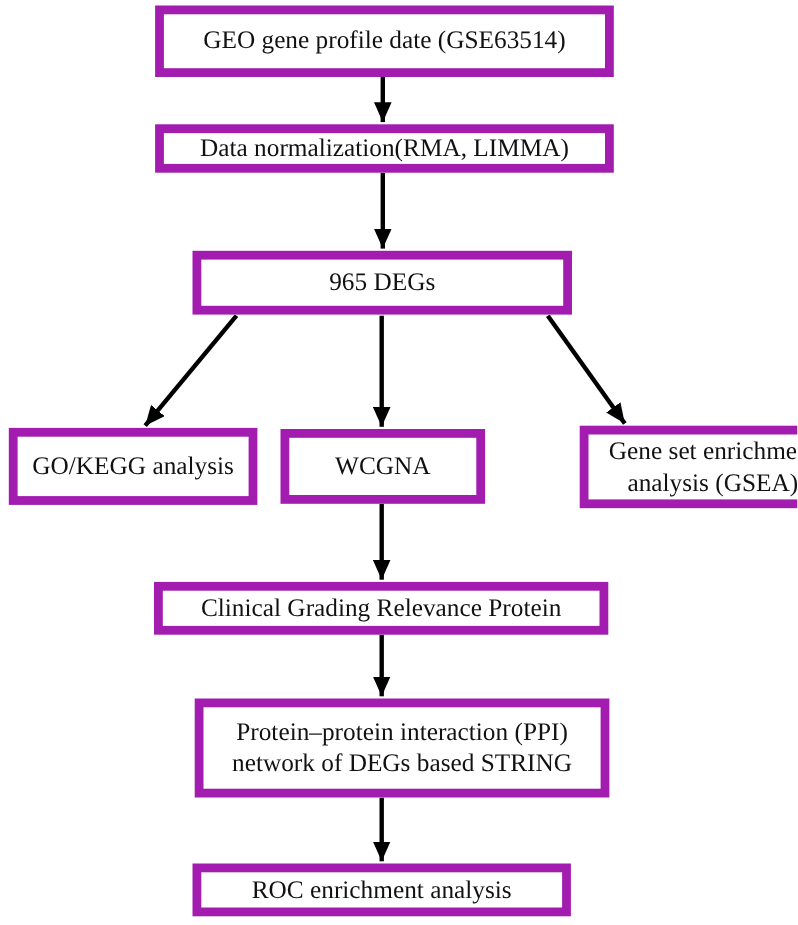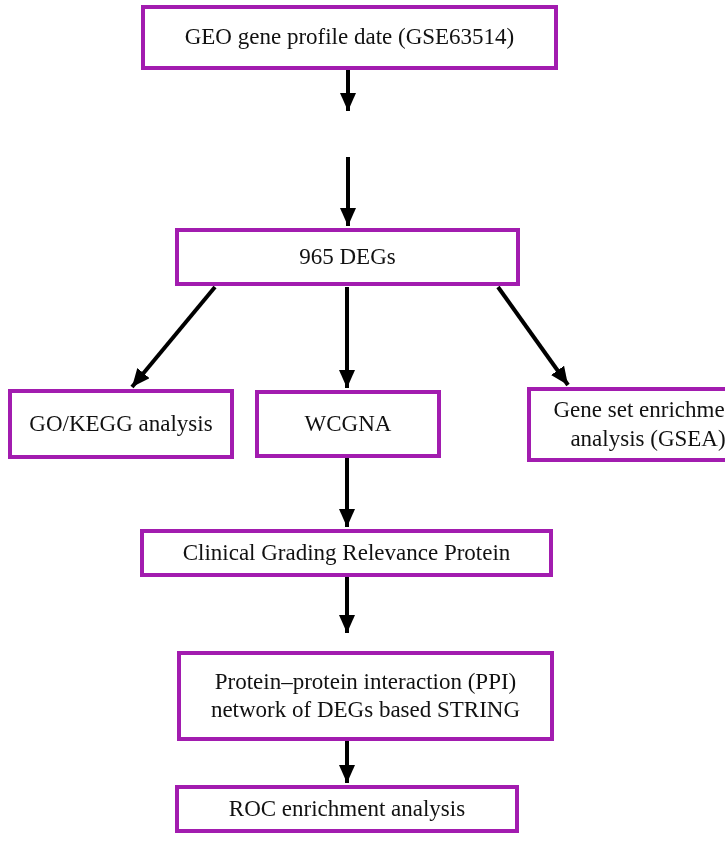--- a/index.html
+++ b/index.html
@@ -12,42 +12,42 @@
     width: 725px;
     height: 841px;
     background: #ffffff;
     font-family: "Liberation Serif", "DejaVu Serif", serif;
     color: #111111;
     overflow: hidden;
   }
   .box {
     position: absolute;
     box-sizing: border-box;
-    border: 4px solid #a21caf;
+    border: 8px solid #a21caf;
     background: #ffffff;
     display: flex;
     align-items: center;
     justify-content: center;
     text-align: center;
     font-size: 23px;
     line-height: 1.22;
     padding: 2px 4px;
     z-index: 2;
   }
   .box span { display: block; }
 
   
   .box-geo       { left: 141px; top: 5px;   width: 417px; height: 65px; }
   .box-norm      { left: 141px; top: 113px; width: 417px; height: 44px; }
   .box-degs      { left: 175px; top: 228px; width: 345px; height: 58px; }
   .box-gokegg    { left: 8px;   top: 389px; width: 226px; height: 70px; }
   .box-wcgna     { left: 255px; top: 390px; width: 186px; height: 68px; }
   .box-gsea      { left: 479px; top: 387px; width: 242px; height: 75px; margin-left: 48px; }
   .box-clinical  { left: 140px; top: 529px; width: 413px; height: 48px; }
-  .box-ppi       { left: 177px; top: 635px; width: 377px; height: 90px; margin-top: 16px; }
+  .box-ppi       { left: 177px; top: 635px; width: 377px; height: 90px; }
   .box-roc       { left: 175px; top: 785px; width: 344px; height: 48px; }
 
   .arrows-layer {
     position: absolute;
     left: 0; top: 0;
     width: 725px;
     height: 841px;
     z-index: 1;
   }
   .arrows-layer line {
@@ -73,20 +73,23 @@
     <line x1="498" y1="287" x2="568" y2="385" marker-end="url(#arrowhead)"></line>
     <line x1="347" y1="458" x2="347" y2="527" marker-end="url(#arrowhead)"></line>
     <line x1="347" y1="577" x2="347" y2="633" marker-end="url(#arrowhead)"></line>
     <line x1="347" y1="725" x2="347" y2="783" marker-end="url(#arrowhead)"></line>
   </svg>
 
   <div class="box box-geo">
     <span>GEO gene profile date (GSE63514)</span>
   </div>
 
+  <div class="box box-norm">
+    <span>Data normalization(RMA, LIMMA)</span>
+  </div>
 
   <div class="box box-degs">
     <span>965 DEGs</span>
   </div>
 
   <div class="box box-gokegg">
     <span>GO/KEGG analysis</span>
   </div>
 
   <div class="box box-wcgna">

